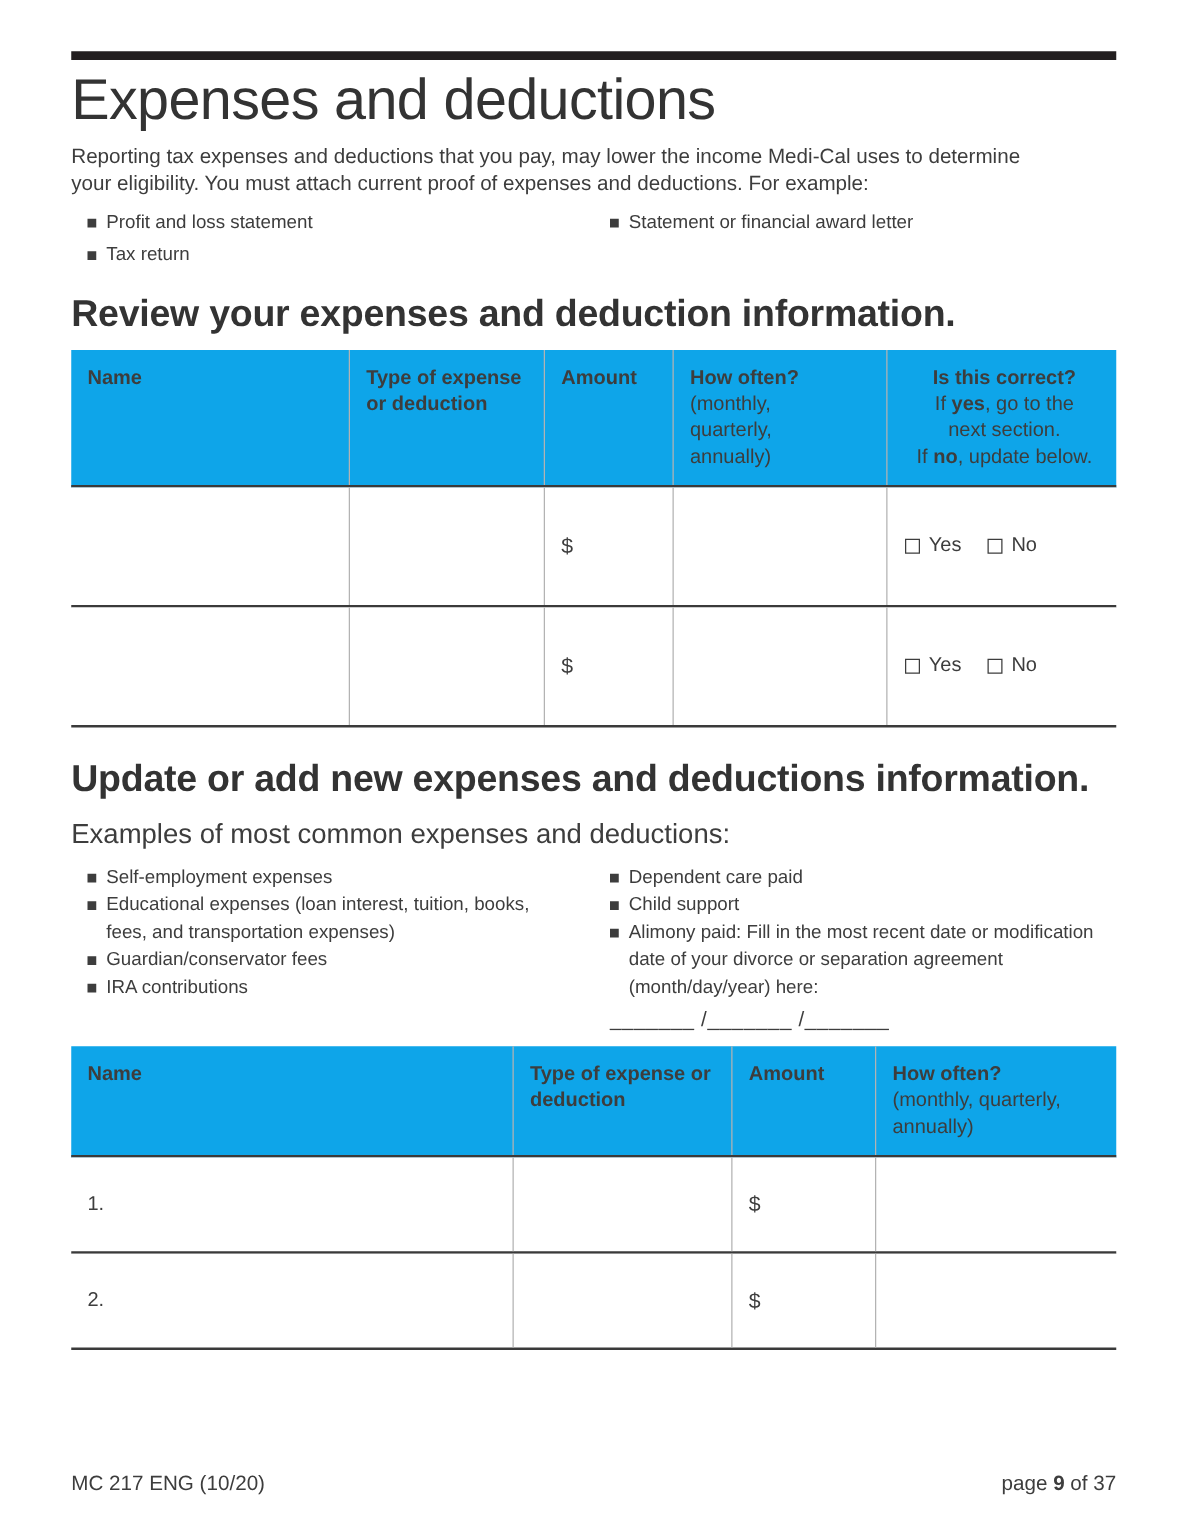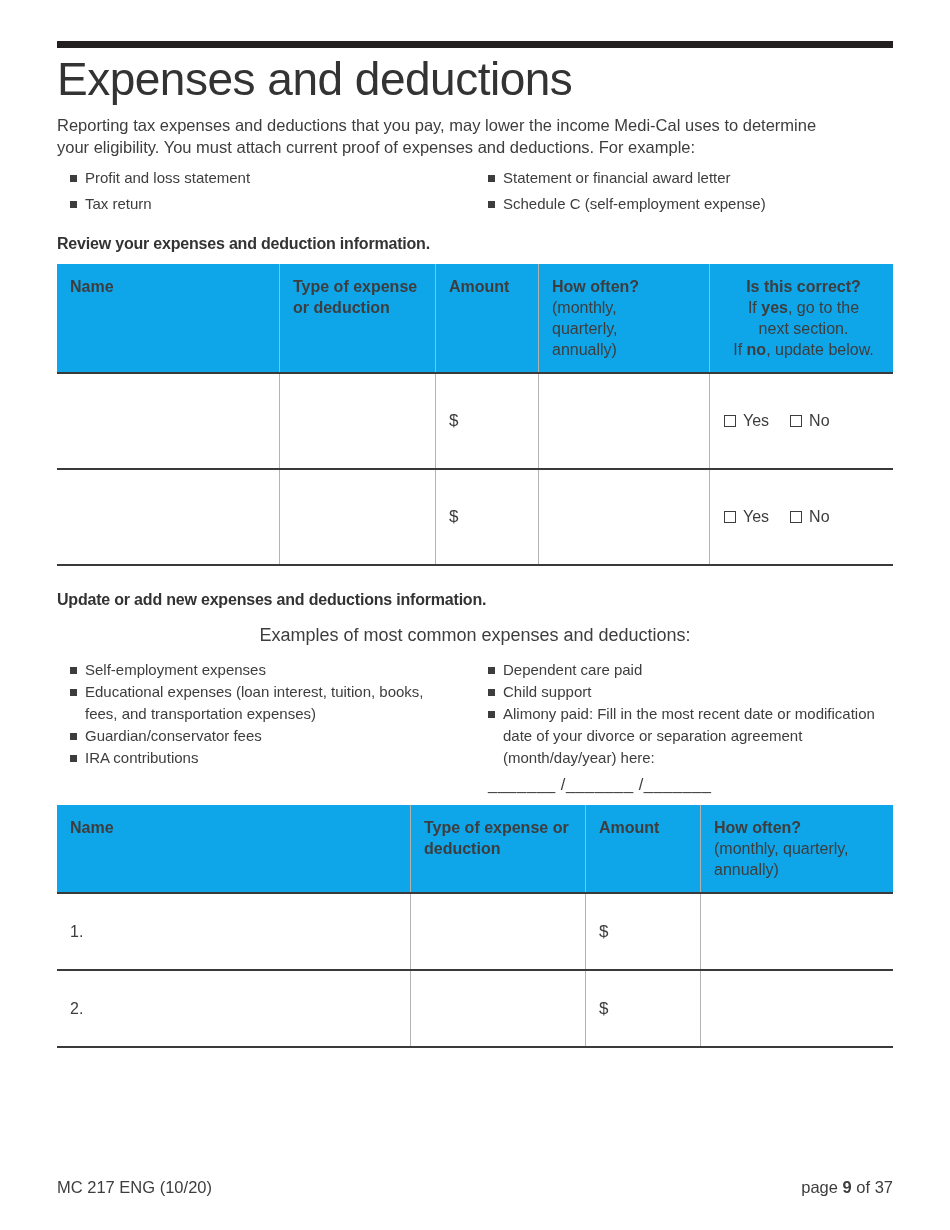--- a/index.html
+++ b/index.html
@@ -37,28 +37,28 @@
   .bullet-cols.examples { margin-top:13px; }
   .bullet-col.left  { width:431px; padding-left:13px; }
   .bullet-col.right { flex:1; padding-left:0; }
   .bullet-item { display:flex; font-size:15px; line-height:22px; }
   .proof .bullet-item { margin-bottom:4px; }
   .sq-bullet { width:7px; height:7px; background:#3d3d3d; margin:8px 8px 0 0; flex:none; }
   .bullet-col.left .bullet-text { max-width:352px; }
   .bullet-col.right .bullet-text { max-width:392px; }
 
   h2.section-heading {
-    font-size:16px;
+    font-size:30px;
     font-weight:700;
     color:#333333;
     letter-spacing:-0.2px;
   }
   .review-heading { margin-top:16px; }
   .update-heading { margin-top:25px; }
-  .examples-intro { margin-top:15px; font-size:18px; line-height:22px;text-align:center; }
+  .examples-intro { margin-top:15px; font-size:22px; line-height:22px; }
 
   .date-blanks {
     margin-top:6px;
     font-size:16.5px;
     letter-spacing:0.5px;
     color:#3d3d3d;
   }
 
   
   .tbl { margin-top:11px; width:836px; }
@@ -138,24 +138,20 @@
         <div class="bullet-item">
           <span class="sq-bullet"></span>
           <span class="bullet-text">Tax return</span>
         </div>
       </div>
       <div class="bullet-col right">
         <div class="bullet-item">
           <span class="sq-bullet"></span>
           <span class="bullet-text">Statement or financial award letter</span>
         </div>
-        <div class="bullet-item">
-          <span class="sq-bullet"></span>
-          <span class="bullet-text">Schedule C (self-employment expense)</span>
-        </div>
       </div>
     </div>
 
     <h2 class="section-heading review-heading">Review your expenses and deduction information.</h2>
 
     <div class="tbl t1">
       <div class="tbl-header">
         <div class="cell th t1-c1">Name</div>
         <div class="cell th t1-c2">Type of expense or deduction</div>
         <div class="cell th t1-c3">Amount</div>

